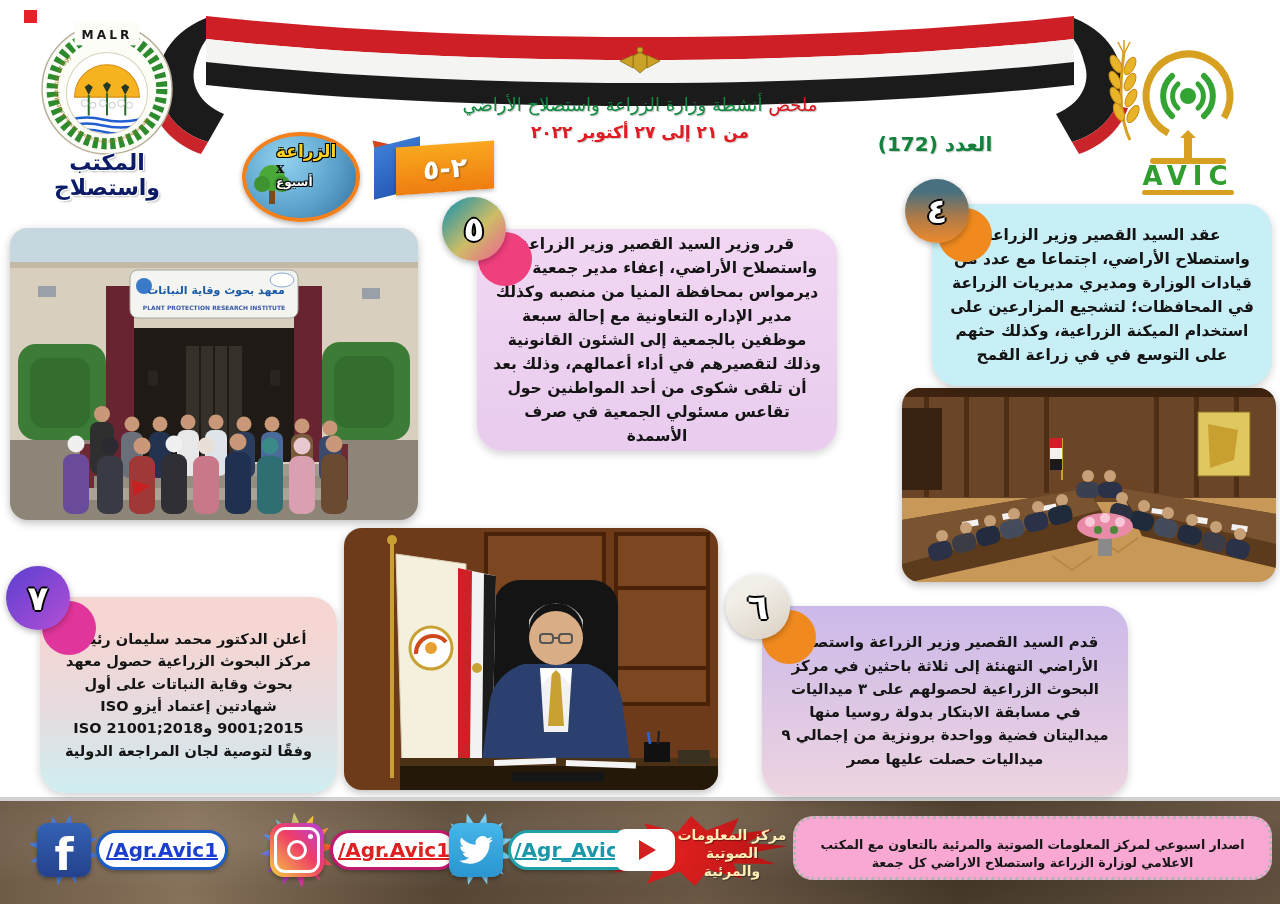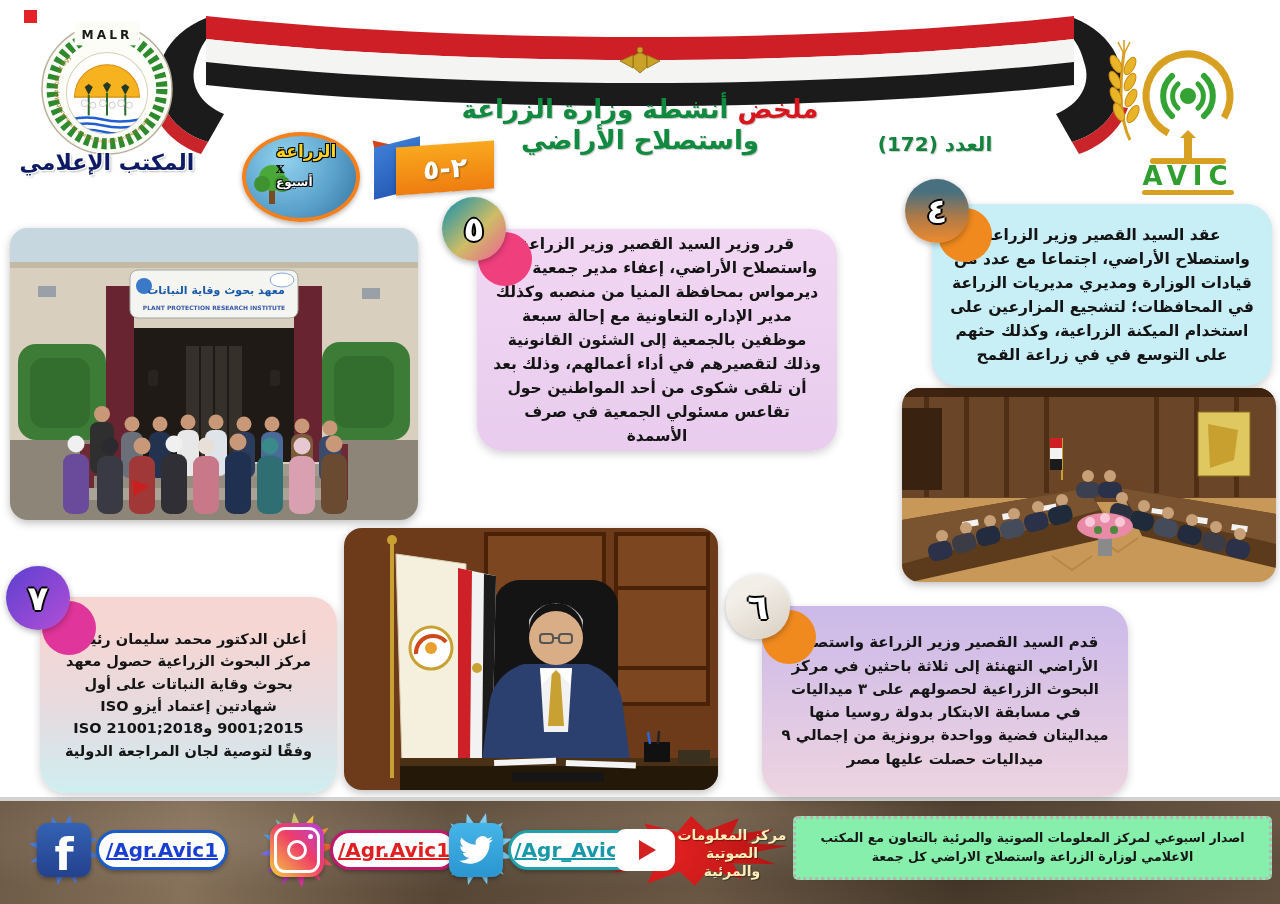--- a/index.html
+++ b/index.html
@@ -7,21 +7,21 @@
   .abs{position:absolute;}
 
   
   .corner-mark{left:24px;top:10px;width:13px;height:13px;background:#e62229;}
   .flag-svg{left:138px;top:0;}
   .malr-wrap{left:40px;top:22px;width:134px;height:134px;}
   .office-label{left:14px;top:150px;width:186px;text-align:center;direction:rtl;
     font-size:22px;font-weight:bold;color:#0d1b66;
     text-shadow:1px 1px 0 #fff,-1px -1px 0 #fff,1px -1px 0 #fff,-1px 1px 0 #fff,2px 2px 2px rgba(0,0,0,.25);}
   .title-wrap{left:400px;top:94px;width:480px;text-align:center;direction:rtl;}
-  .title-line{font-size:26px;font-weight:bold;line-height:1.2;text-shadow:1px 1px 1px rgba(0,0,0,.25);}
+  .title-line{font-size:18px;font-weight:normal;line-height:1.2;text-shadow:1px 1px 1px rgba(0,0,0,.25);}
   .title-red{color:#d8161d;}
   .title-green{color:#0f8a3e;}
   .date-line{margin-top:6px;font-size:17px;font-weight:bold;color:#e01b22;text-shadow:1px 1px 1px rgba(0,0,0,.2);}
   .issue-label{left:840px;top:132px;width:190px;text-align:center;direction:rtl;
     font-size:20px;font-weight:bold;color:#12823c;text-shadow:1px 1px 1px rgba(0,0,0,.2);}
   .avic-wrap{left:1088px;top:38px;width:178px;}
   .avic-caption{margin-top:2px;width:178px;text-align:center;direction:rtl;font-size:12.5px;font-weight:bold;color:#3aa23a;}
 
   
   .badge{left:242px;top:132px;width:118px;height:90px;border-radius:50%;
@@ -104,23 +104,23 @@
   .ig-pill{left:330px;top:830px;width:128px;border:3px solid #c0186c;color:#e02020;}
   .tw-burst{left:440px;top:812px;width:74px;height:74px;background:#7ccdf0;transform:rotate(14deg);}
   .tw-icon{left:449px;top:823px;background:linear-gradient(180deg,#45b5e8,#2a95d0);}
   .tw-pill{left:508px;top:830px;width:130px;border:3px solid #20a0a8;color:#1898a8;}
   .yt-burst{left:598px;top:816px;width:190px;height:70px;background:radial-gradient(circle at 40% 50%,#e02020,#b01212);transform:rotate(-3deg);}
   .yt-play{position:absolute;left:615px;top:829px;width:60px;height:42px;background:#fff;border-radius:11px;z-index:2;
     display:flex;align-items:center;justify-content:center;}
   .yt-tri{width:0;height:0;border-left:17px solid #d42020;border-top:10px solid transparent;border-bottom:10px solid transparent;margin-left:4px;}
   .yt-label{position:absolute;left:676px;top:826px;width:112px;z-index:2;direction:rtl;text-align:center;
     font-size:14px;font-weight:bold;color:#ffedb8;line-height:1.3;text-shadow:1px 1px 1px rgba(0,0,0,.4);}
-  .footer-note{position:absolute;left:793px;top:816px;width:479px;height:64px;background:#86efac;
-    border:3px dotted #b5b5b5;border-radius:5px;box-sizing:border-box;z-index:2;
-    display:flex;align-items:center;justify-content:center;padding:4px 10px;}
+  .footer-note{position:absolute;left:793px;top:816px;width:479px;height:64px;background:#f9a8d4;
+    border:3px dotted #b5b5b5;border-radius:20px;box-sizing:border-box;z-index:2;
+    display:flex;align-items:flex-end;justify-content:center;padding:4px 10px;}
   .footer-note span{direction:rtl;text-align:center;font-size:12.5px;font-weight:bold;color:#151515;line-height:1.5;}
 </style>
 </head>
 <body>
 
 <div id="canvas">
 
   <svg class="abs flag-svg" width="1004" height="170" viewBox="0 0 1004 170">
     <path d="M68,18 C28,34 10,70 26,106 C34,124 50,136 70,142 L86,114 C62,104 50,84 58,62 C62,46 70,34 82,28 Z" fill="#1b1b1b"></path>
     <path d="M26,106 C34,124 50,136 70,142 L63,154 C40,146 22,130 14,108 Z" fill="#c8242a"></path>
@@ -181,27 +181,28 @@
           <path d="M30,108 Q46,104 62,108 T 100,108"></path>
         </g>
         <g fill="none" stroke-width="4">
           <path d="M30,108 A42,42 0 0 0 102,108" stroke="#ce1f26"></path>
           <path d="M30,113 A42,42 0 0 0 102,113" stroke="#f2f2f2"></path>
           <path d="M30,118 A42,42 0 0 0 102,118" stroke="#1b1b1b"></path>
         </g>
       </g>
     </svg>
   </div>
-  <div class="abs office-label">المكتب الإعلامي</div>
+  <div class="abs office-label">المكتب واستصلاح</div>
 
   <div class="abs title-wrap">
     <div class="title-line">
       <span class="title-red">ملخض</span>
       <span class="title-green">أنشطة وزارة الزراعة واستصلاح الأراضي</span>
     </div>
+    <div class="date-line">من ٢١ إلى ٢٧ أكتوبر ٢٠٢٢</div>
   </div>
   <div class="abs issue-label">العدد (172)</div>
 
   <div class="abs avic-wrap">
     <svg width="178" height="158" viewBox="0 0 178 158">
       <g>
         <path d="M36,14 C31,50 31,80 42,102" fill="none" stroke="#d8a020" stroke-width="3"></path>
         <g stroke="#d8a020" stroke-width="1.6">
             <line x1="36" y1="16" x2="30" y2="4"></line>
             <line x1="36" y1="16" x2="36" y2="2"></line>

